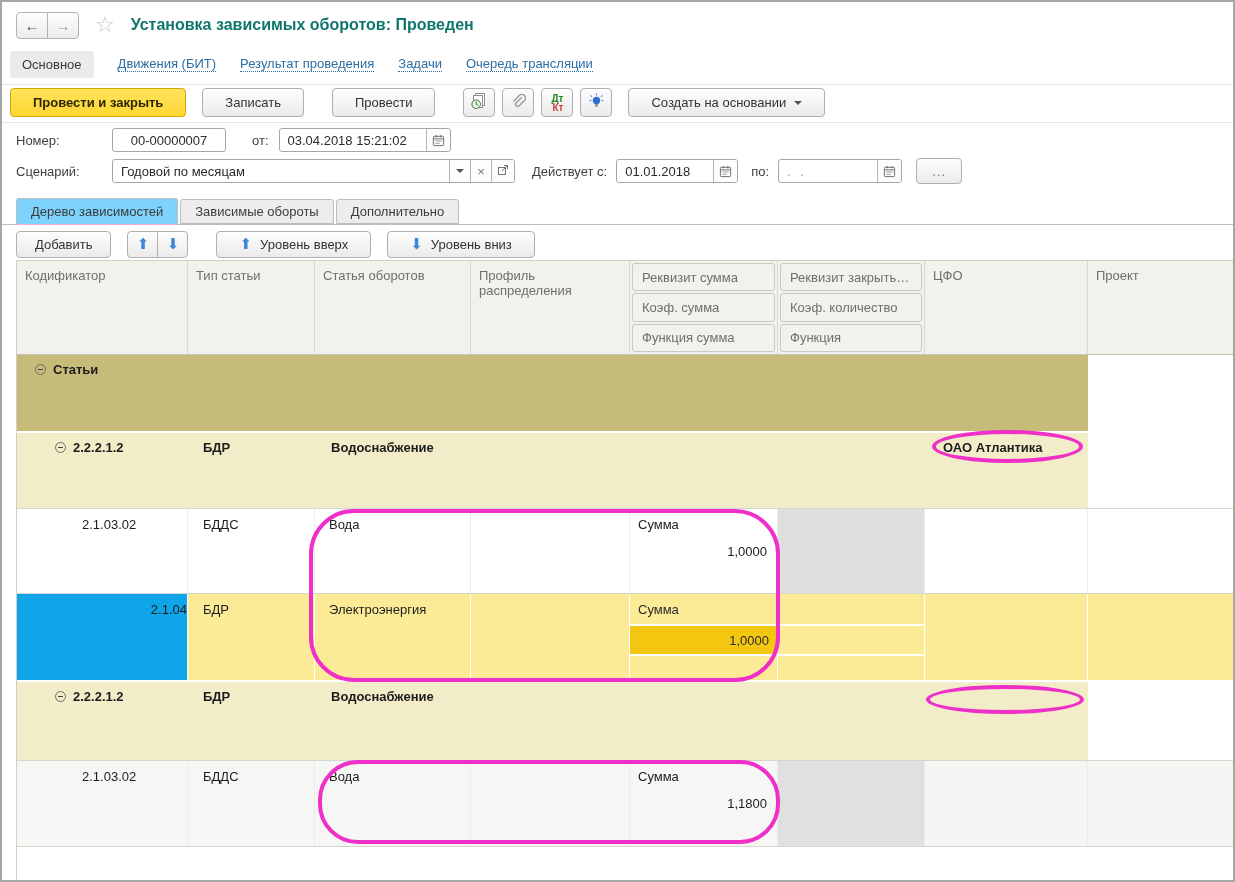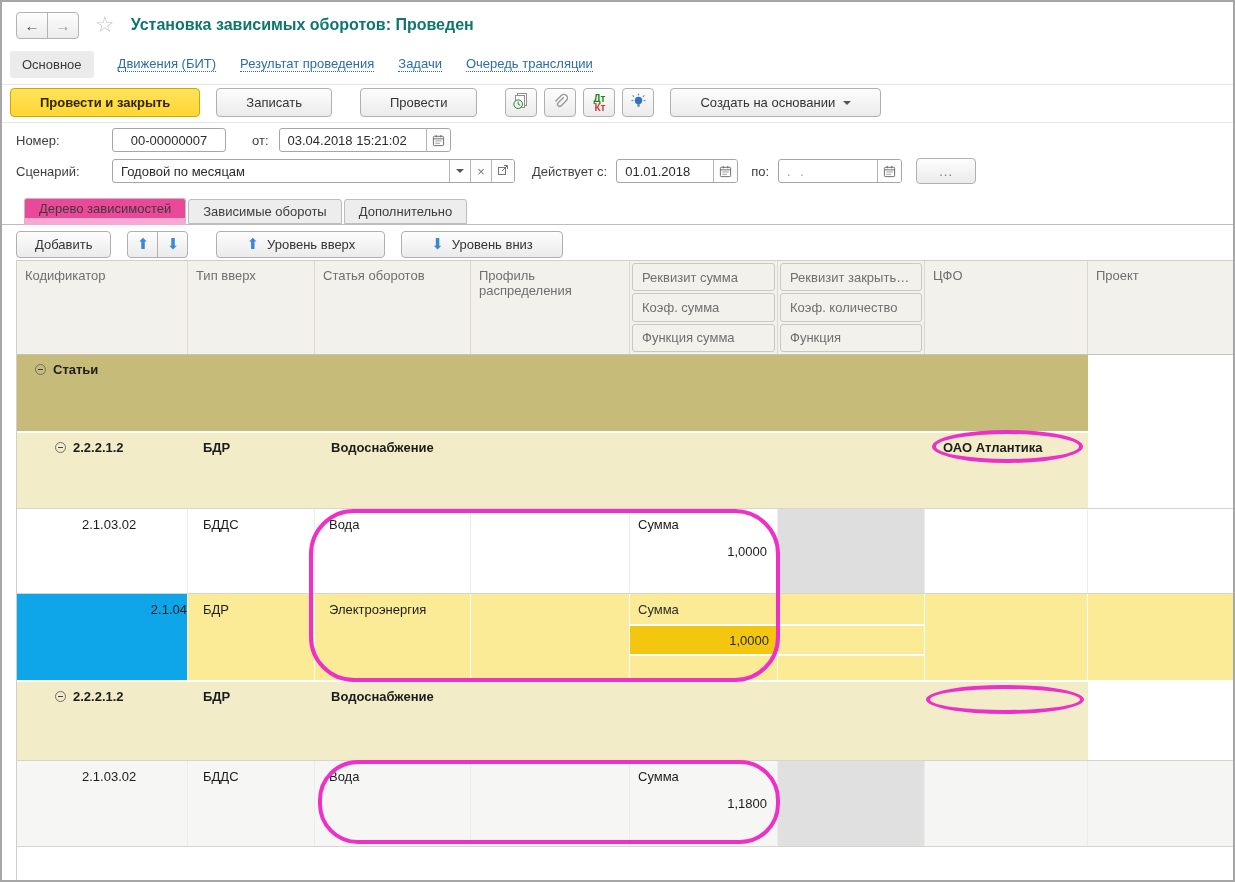--- a/index.html
+++ b/index.html
@@ -12,21 +12,21 @@
   .navbtn:last-child{border-radius:0 4px 4px 0;margin-left:-1px;color:#9a9a9a;}
   .star{font-size:22px;color:#c4c4c4;line-height:1;font-family:"DejaVu Sans",sans-serif;}
   .title{font-size:16px;font-weight:bold;color:#0f766e;}
   
   .navlinks{position:absolute;top:48px;left:8px;height:28px;display:flex;align-items:center;gap:24px;}
   .chip{background:#ebebeb;border-radius:3px;padding:6px 12px;color:#3a3a3a;}
   .navlink{color:#2d6da3;border-bottom:1px dotted #2d6da3;cursor:pointer;}
   .sep{position:absolute;left:0;right:0;height:1px;background:#e6e6e6;}
   
   .toolbar{position:absolute;top:86px;left:8px;height:29px;display:flex;align-items:stretch;}
-  .btn{display:inline-flex;align-items:center;justify-content:center;padding:0 29px;background:linear-gradient(#fdfdfd,#ebebeb);border:1px solid #b0b0b0;border-radius:4px;font-size:13px;color:#333;cursor:pointer;box-sizing:border-box;}
+  .btn{display:inline-flex;align-items:center;justify-content:center;padding:0 22px;background:linear-gradient(#fdfdfd,#ebebeb);border:1px solid #b0b0b0;border-radius:4px;font-size:13px;color:#333;cursor:pointer;box-sizing:border-box;}
   .btn.primary{font-weight:bold;border-color:#d2a800;color:#2e2600;}
   .btn.iconbtn{width:32px;padding:0;}
   .tbgap{width:16px;}
   .tbgap.lg{width:28px;}
   .tbgap.sm{width:7px;}
   .caret{width:0;height:0;border-left:4px solid transparent;border-right:4px solid transparent;border-top:4px solid #555;margin-left:8px;}
   .dtkt{display:flex;flex-direction:column;line-height:9px;font-size:10px;font-weight:bold;}
   .dtkt .dt{color:#1f8a1f;text-align:right;}
   .dtkt .kt{color:#d03a3a;text-align:right;}
   
@@ -34,21 +34,21 @@
   .flabel{color:#3e3e3e;}
   .lab1{width:96px;}
   .inpwrap{display:inline-flex;align-items:stretch;border:1px solid #a6a6a6;border-radius:3px;background:#fff;height:24px;box-sizing:border-box;overflow:hidden;}
   .inpwrap .txt{display:flex;align-items:center;padding:0 8px;box-sizing:border-box;}
   .inpwrap .ibtn{display:flex;align-items:center;justify-content:center;border-left:1px solid #b5b5b5;background:#fdfdfd;cursor:pointer;box-sizing:border-box;}
   .placeholder{color:#9b9b9b;letter-spacing:3px;}
   .btn.more{height:26px;width:42px;color:#777;letter-spacing:1px;}
   
   .tabstrip{position:absolute;left:0;right:0;top:196px;height:27px;box-sizing:border-box;border-bottom:1px solid #bdbdbd;padding-left:14px;display:flex;align-items:flex-end;}
   .tab{display:inline-flex;align-items:center;padding:0 14px;height:25px;background:#ededed;border:1px solid #bdbdbd;border-radius:3px 3px 0 0;margin-right:2px;color:#3c3c3c;cursor:pointer;box-sizing:border-box;}
-  .tab.active{background:#ec4899;height:27px;border-bottom:7px solid #f9a8d4;margin-bottom:-1px;margin-left:8px;}
+  .tab.active{background:#7dd3fc;height:27px;border-bottom:1px solid #f9a8d4;margin-bottom:-1px;}
   
   .cmdbar{position:absolute;left:14px;top:229px;height:27px;display:flex;align-items:flex-start;}
   .cmdbar .btn{height:27px;}
   .btnpair{display:inline-flex;}
   .btnpair .btn{width:31px;padding:0;}
   .btnpair .btn:first-child{border-radius:4px 0 0 4px;}
   .btnpair .btn:last-child{border-radius:0 4px 4px 0;margin-left:-1px;}
   .bluearrow{font-family:"DejaVu Sans",sans-serif;color:#3a87d8;font-size:15px;line-height:1;}
   .btn .bluearrow.lead{margin-right:8px;}
   
@@ -254,21 +254,21 @@
     <span class="tbgap"></span>
     <button class="btn">
       <span class="bluearrow lead">⬇</span>
       <span>Уровень вниз</span>
     </button>
   </div>
 
   <div class="tree-table">
       <div class="thead">
         <div class="th" style="width:171px">Кодификатор</div>
-        <div class="th" style="width:127px">Тип вверх</div>
+        <div class="th" style="width:127px">Тип статьи</div>
         <div class="th" style="width:156px">Статья оборотов</div>
         <div class="th" style="width:159px">Профиль распределения</div>
         <div class="th thstack" style="width:148px">
           <div class="thbox">Реквизит сумма</div>
           <div class="thbox">Коэф. сумма</div>
           <div class="thbox">Функция сумма</div>
         </div>
         <div class="th thstack" style="width:147px">
           <div class="thbox">Реквизит закрыть…</div>
           <div class="thbox">Коэф. количество</div>

